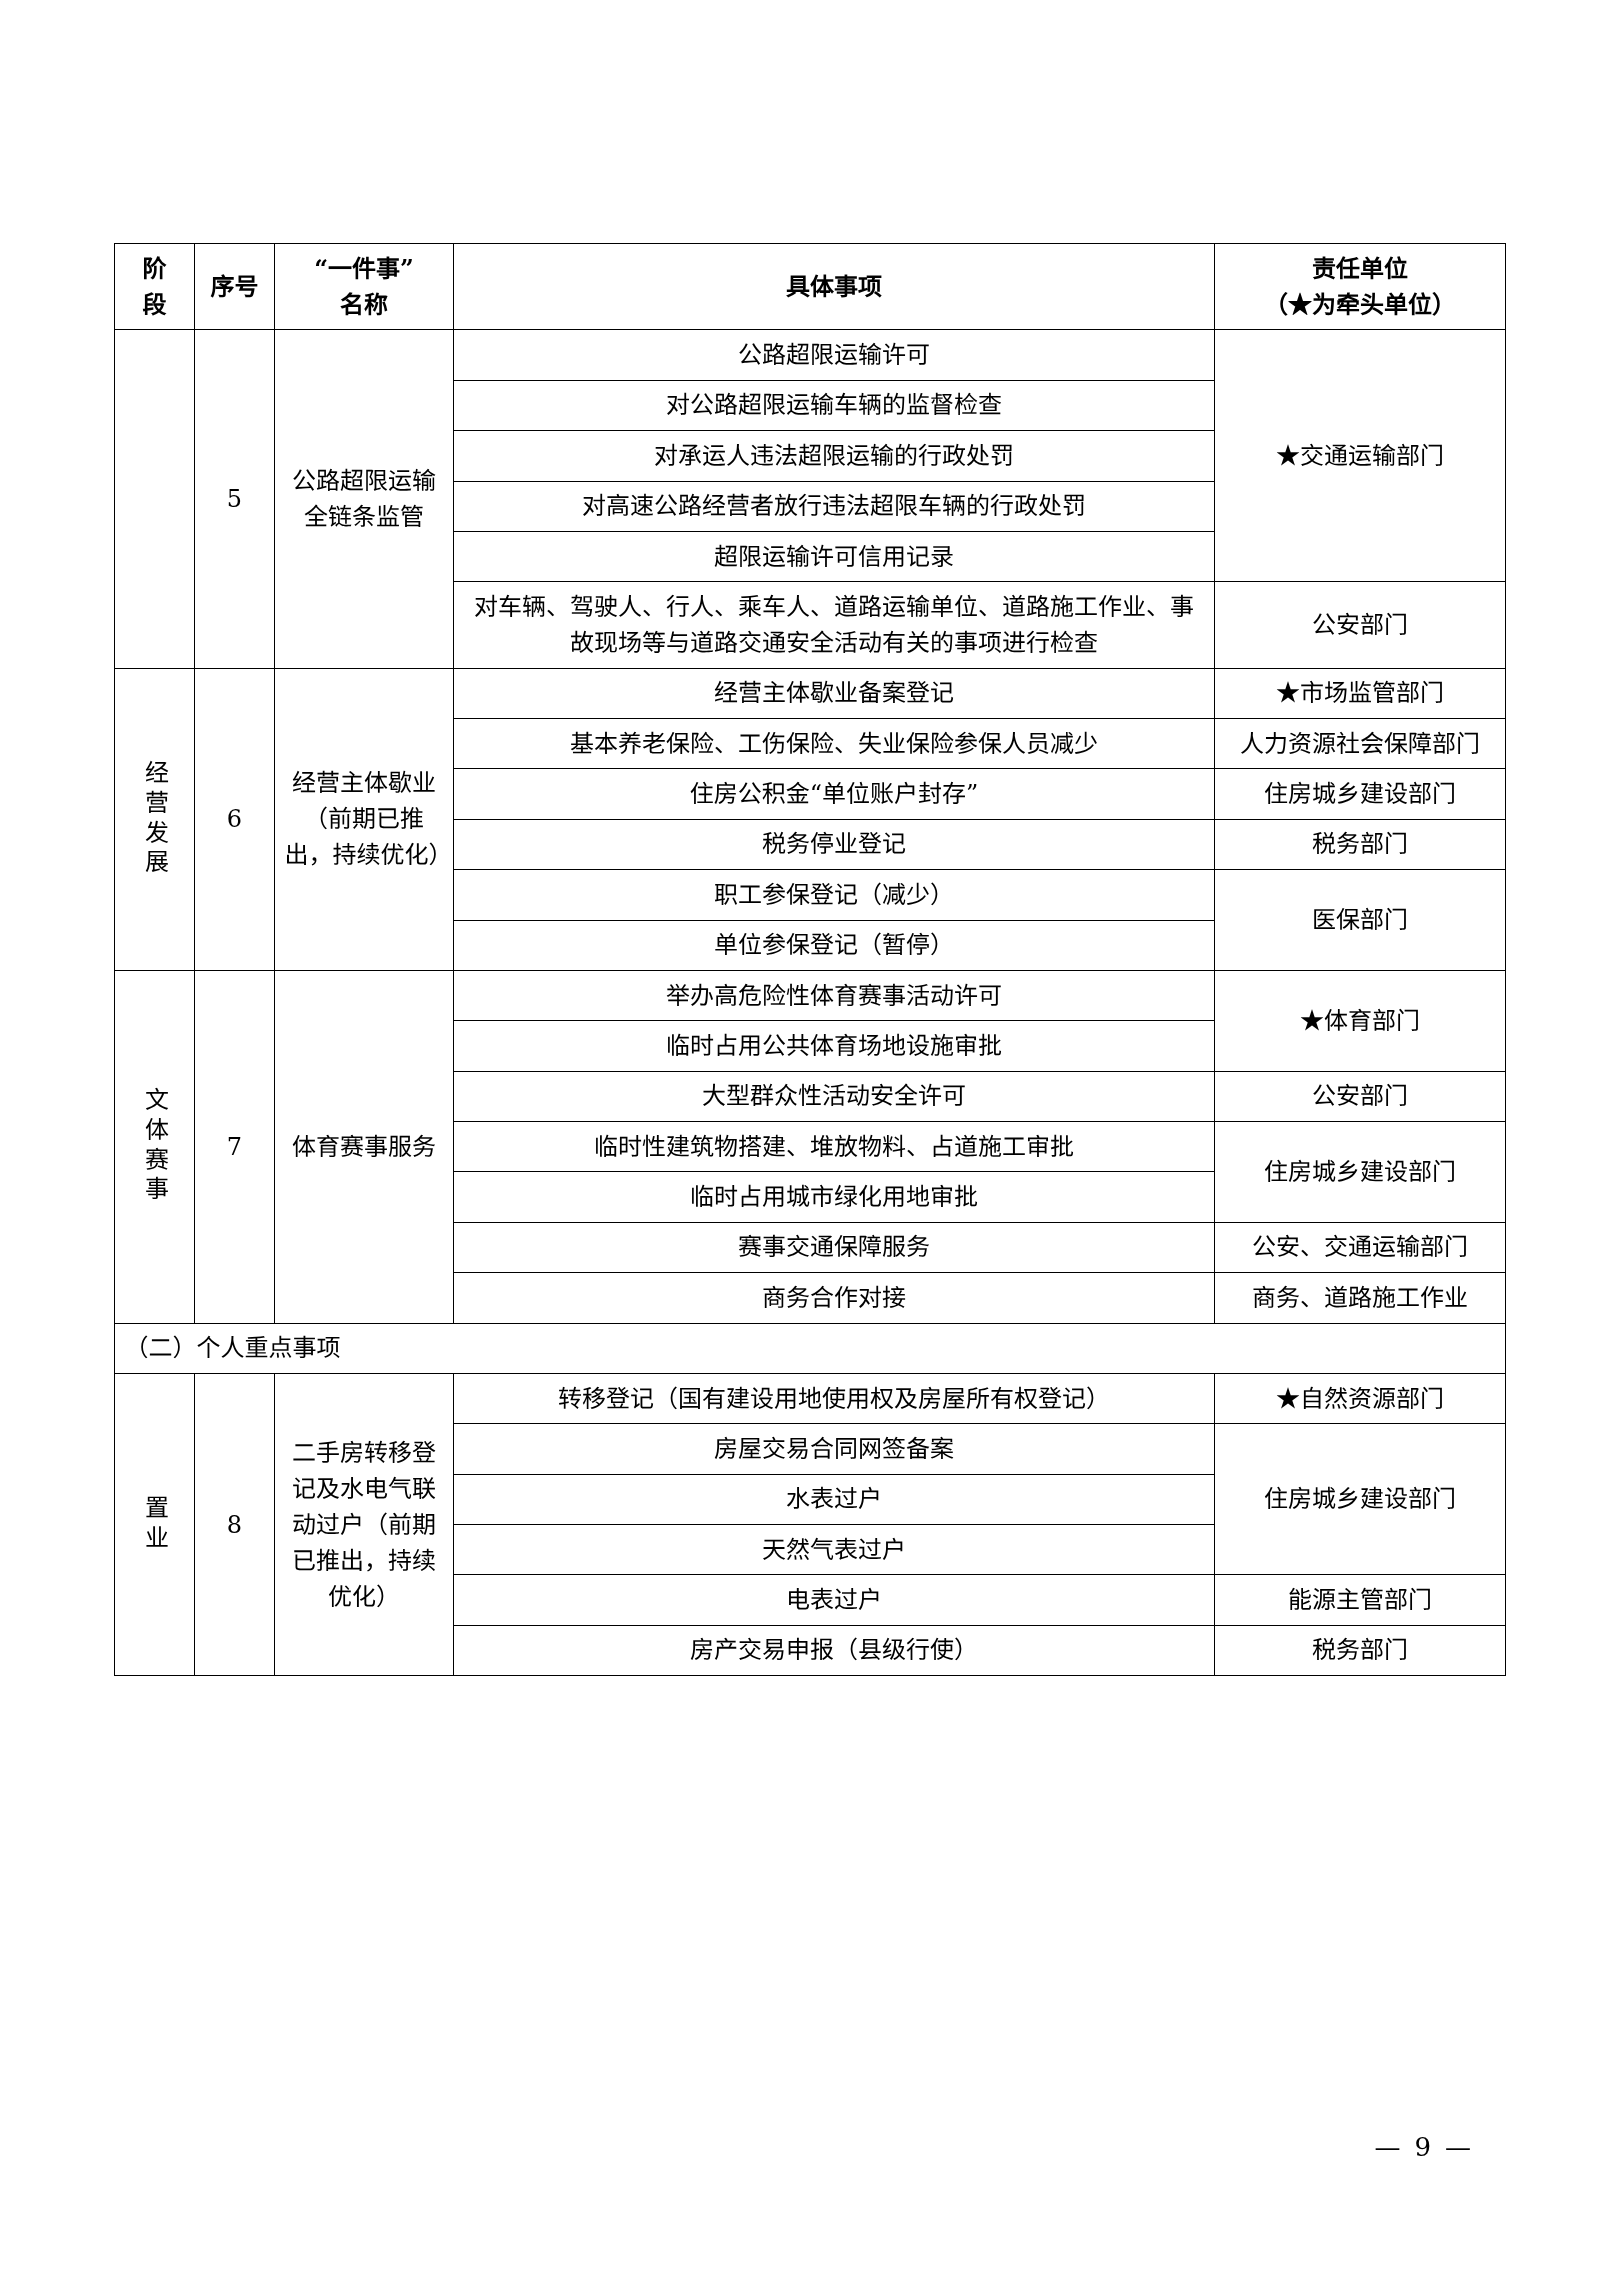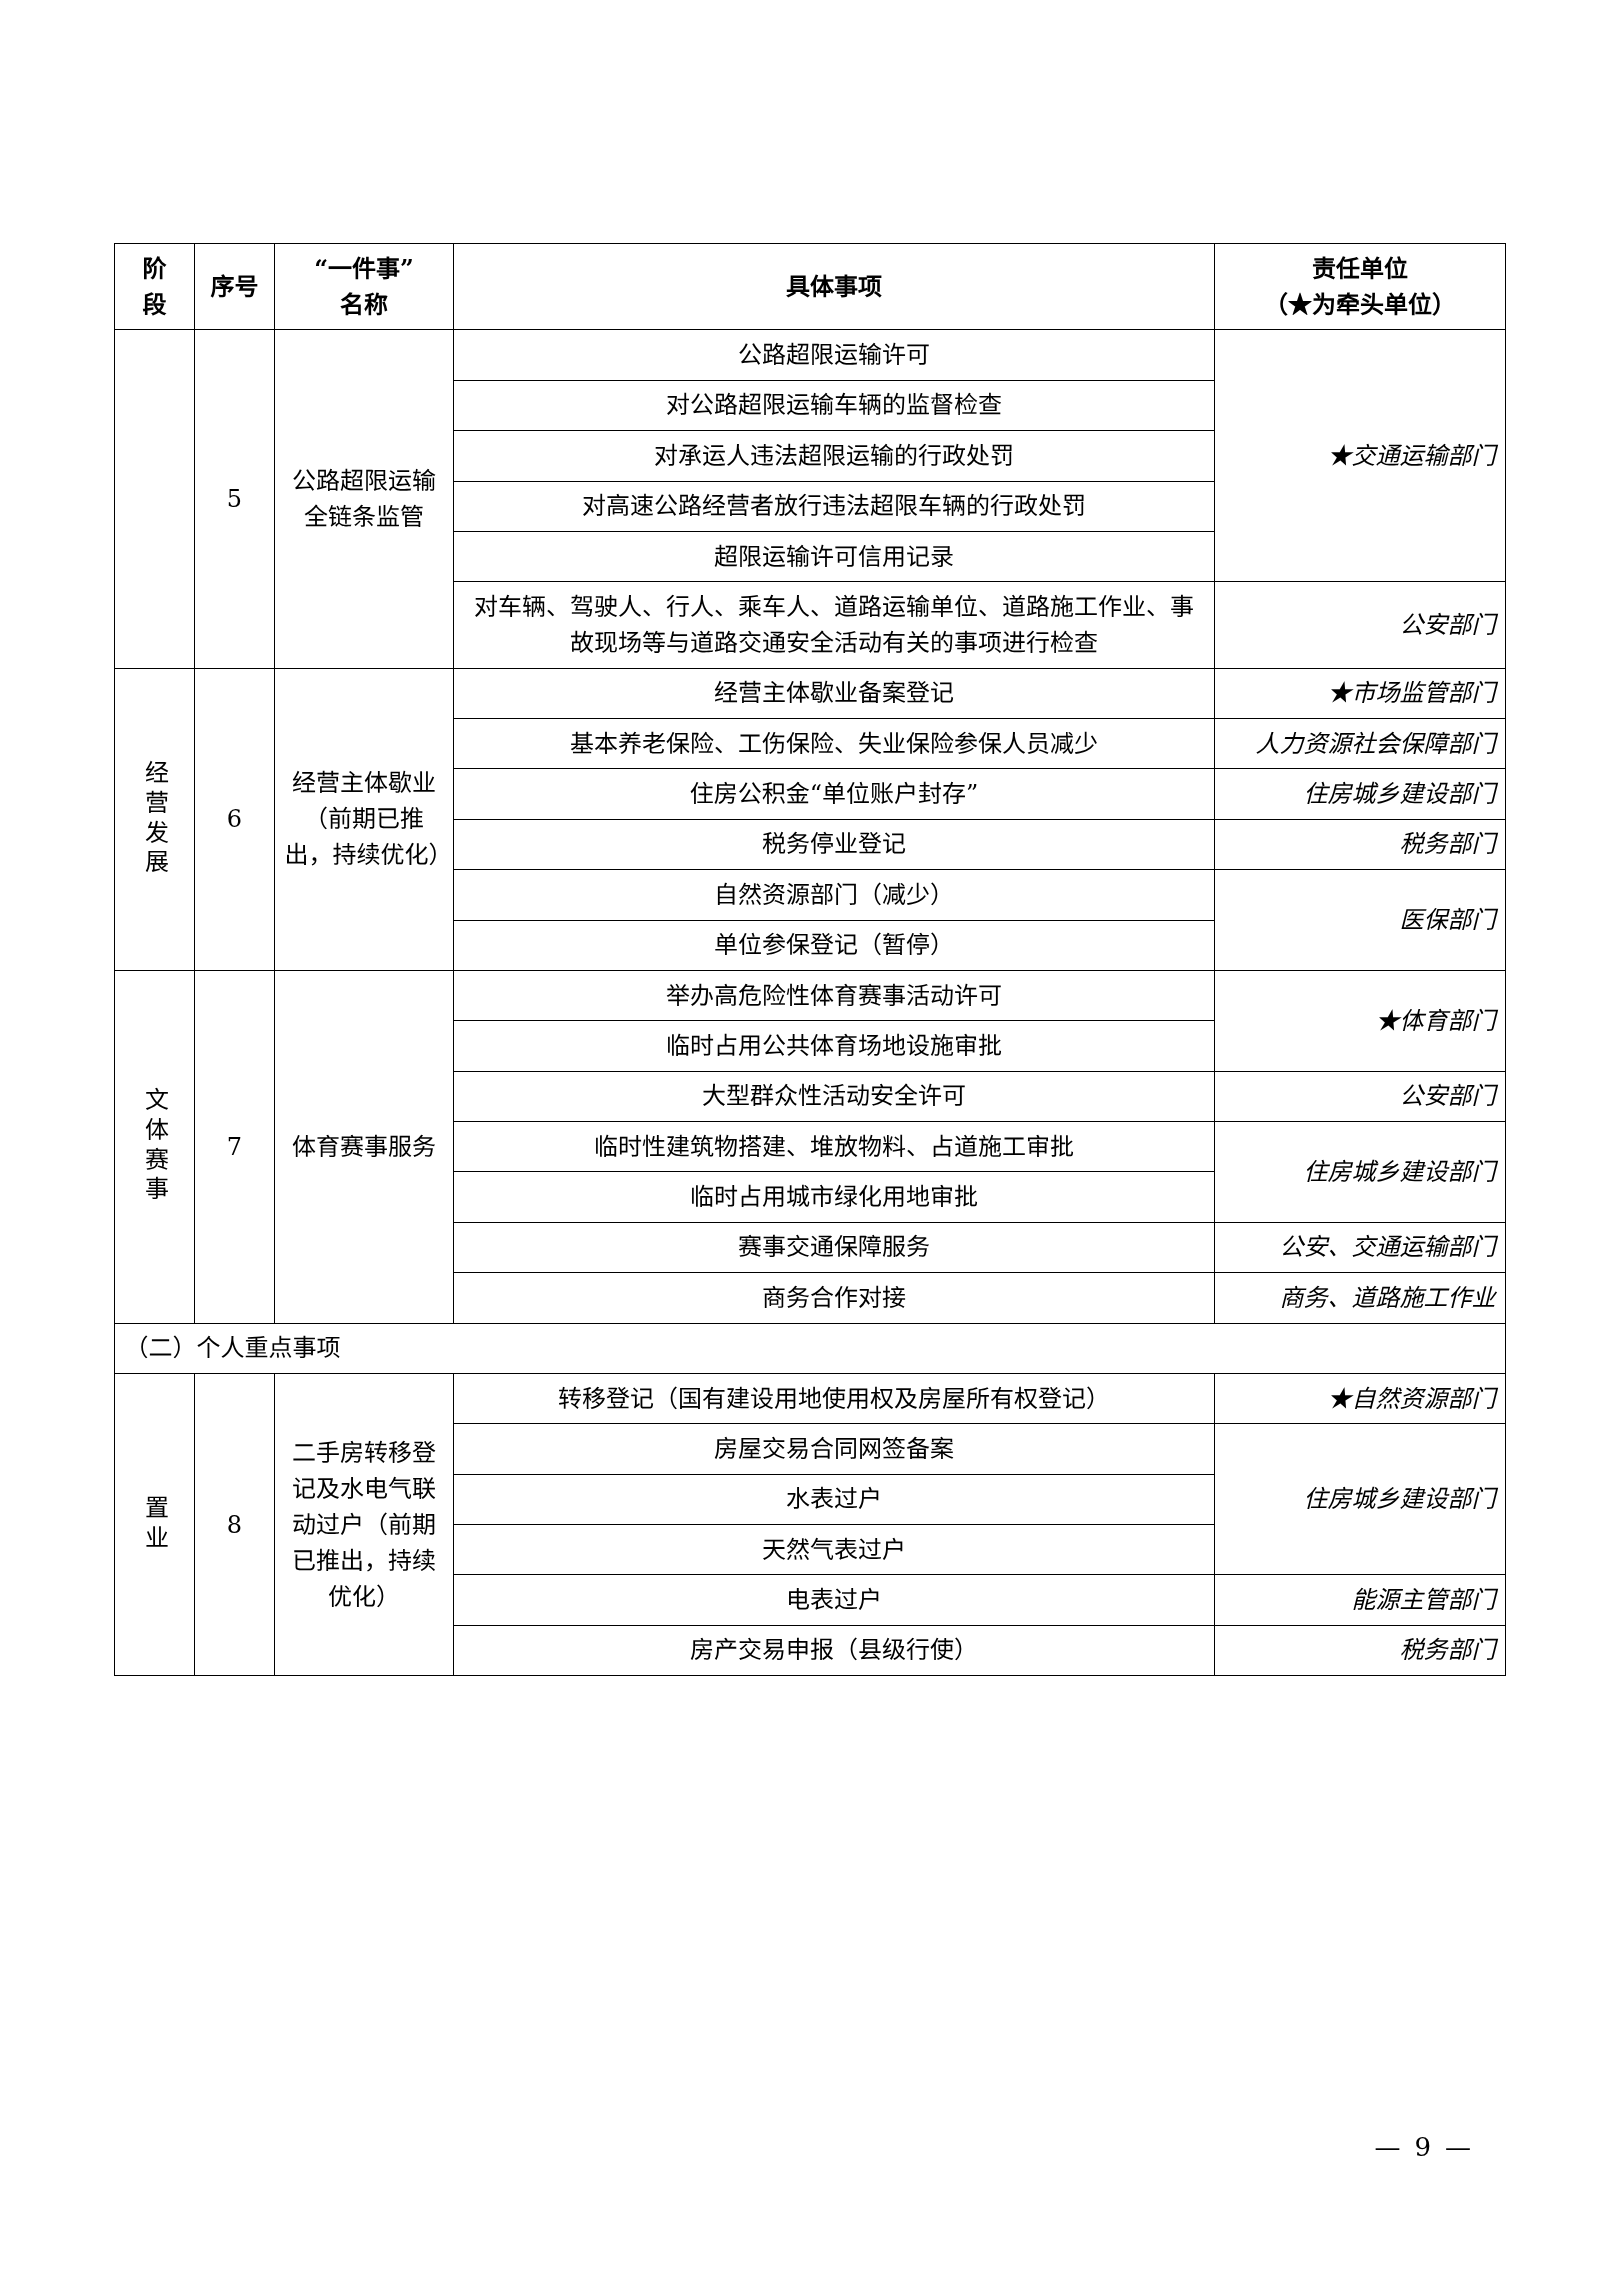--- a/index.html
+++ b/index.html
@@ -62,25 +62,24 @@
     font-size: 24px;
     line-height: 1.55;
     text-align: center;
     padding: 7.6px 9.5px;
   }
   .item-cell {
     text-align: center;
     padding-left: 13.3px;
   }
   .dept-cell {
-    text-align: right;
+    text-align: center;
     padding-left: 13.3px;
     font-size: 24px;
     line-height: 1.5;
-    font-style: italic;
   }
   .section-row td {
     text-align: left;
     padding-left: 27px;
     font-size: 25px;
     margin-top: 40px;
   }
   .footer {
     position: absolute;
     right: 143px;
@@ -159,21 +158,21 @@
       </tr>
       <tr>
         <td class="item-cell">住房公积金“单位账户封存”</td>
         <td class="dept-cell">住房城乡建设部门</td>
       </tr>
       <tr>
         <td class="item-cell">税务停业登记</td>
         <td class="dept-cell">税务部门</td>
       </tr>
       <tr>
-        <td class="item-cell">自然资源部门（减少）</td>
+        <td class="item-cell">职工参保登记（减少）</td>
         <td rowspan="2" class="dept-cell">医保部门</td>
       </tr>
       <tr>
         <td class="item-cell">单位参保登记（暂停）</td>
       </tr>
 
       <tr>
         <td rowspan="7" class="vert-stage" style="writing-mode: vertical-rl; text-orientation: upright; letter-spacing:5.7px;">文体赛事</td>
         <td rowspan="7" class="num">7</td>
         <td rowspan="7" class="name-cell">体育赛事服务</td>

